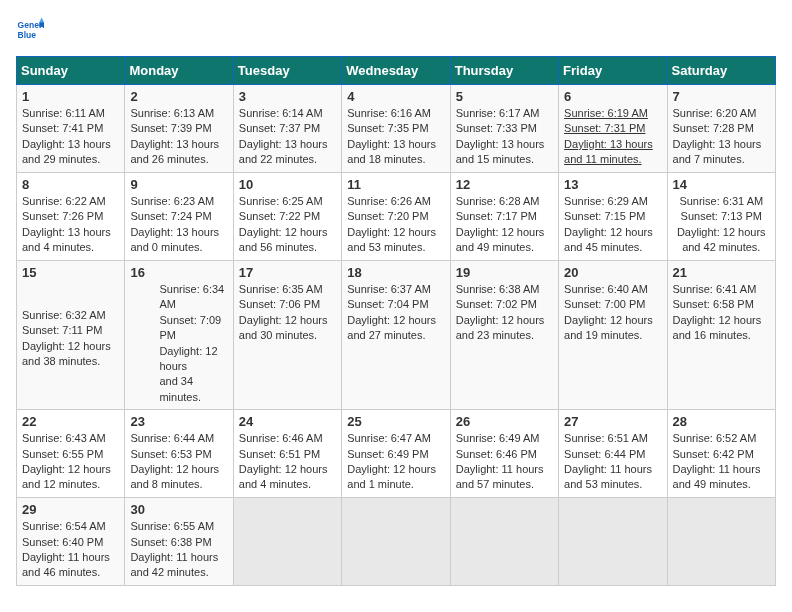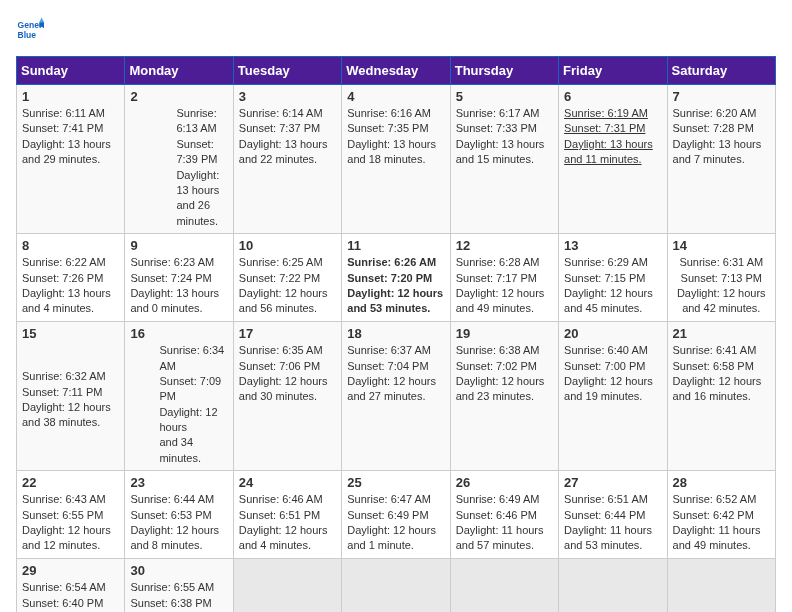--- a/index.html
+++ b/index.html
@@ -36,21 +36,21 @@
     .subtitle {
       font-size: 14px;
       color: #555;
     }
     table {
       width: 100%;
       border-collapse: collapse;
       table-layout: fixed;
     }
     thead tr th {
-      background: #4c1d95;
+      background: #0f766e;
       color: #fff;
       font-size: 13px;
       font-weight: bold;
       padding: 6px 4px;
       text-align: left;
       border: 1px solid #1565c0;
     }
     tbody tr td {
       border: 1px solid #ccc;
       vertical-align: top;
@@ -117,21 +117,21 @@
   <tr>
         <td>
           <span class="day-num">1</span>
           <div class="day-info" style="white-space: pre-line;">Sunrise: 6:11 AM
 Sunset: 7:41 PM
 Daylight: 13 hours
 and 29 minutes.</div>
         </td>
         <td>
           <span class="day-num">2</span>
-          <div class="day-info" style="white-space: pre-line; margin-left: 46px;">Sunrise: 6:13 AM
+          <div class="day-info" style="white-space: pre-line;">Sunrise: 6:13 AM
 Sunset: 7:39 PM
 Daylight: 13 hours
 and 26 minutes.</div>
         </td>
         <td>
           <span class="day-num">3</span>
           <div class="day-info" style="white-space: pre-line;">Sunrise: 6:14 AM
 Sunset: 7:37 PM
 Daylight: 13 hours
 and 22 minutes.</div>
@@ -182,21 +182,21 @@
         </td>
         <td>
           <span class="day-num">10</span>
           <div class="day-info" style="white-space: pre-line;">Sunrise: 6:25 AM
 Sunset: 7:22 PM
 Daylight: 12 hours
 and 56 minutes.</div>
         </td>
         <td>
           <span class="day-num">11</span>
-          <div class="day-info" style="white-space: pre-line; font-weight: bold;">Sunrise: 6:26 AM
+          <div class="day-info" style="white-space: pre-line;">Sunrise: 6:26 AM
 Sunset: 7:20 PM
 Daylight: 12 hours
 and 53 minutes.</div>
         </td>
         <td>
           <span class="day-num">12</span>
           <div class="day-info" style="white-space: pre-line;">Sunrise: 6:28 AM
 Sunset: 7:17 PM
 Daylight: 12 hours
 and 49 minutes.</div>

